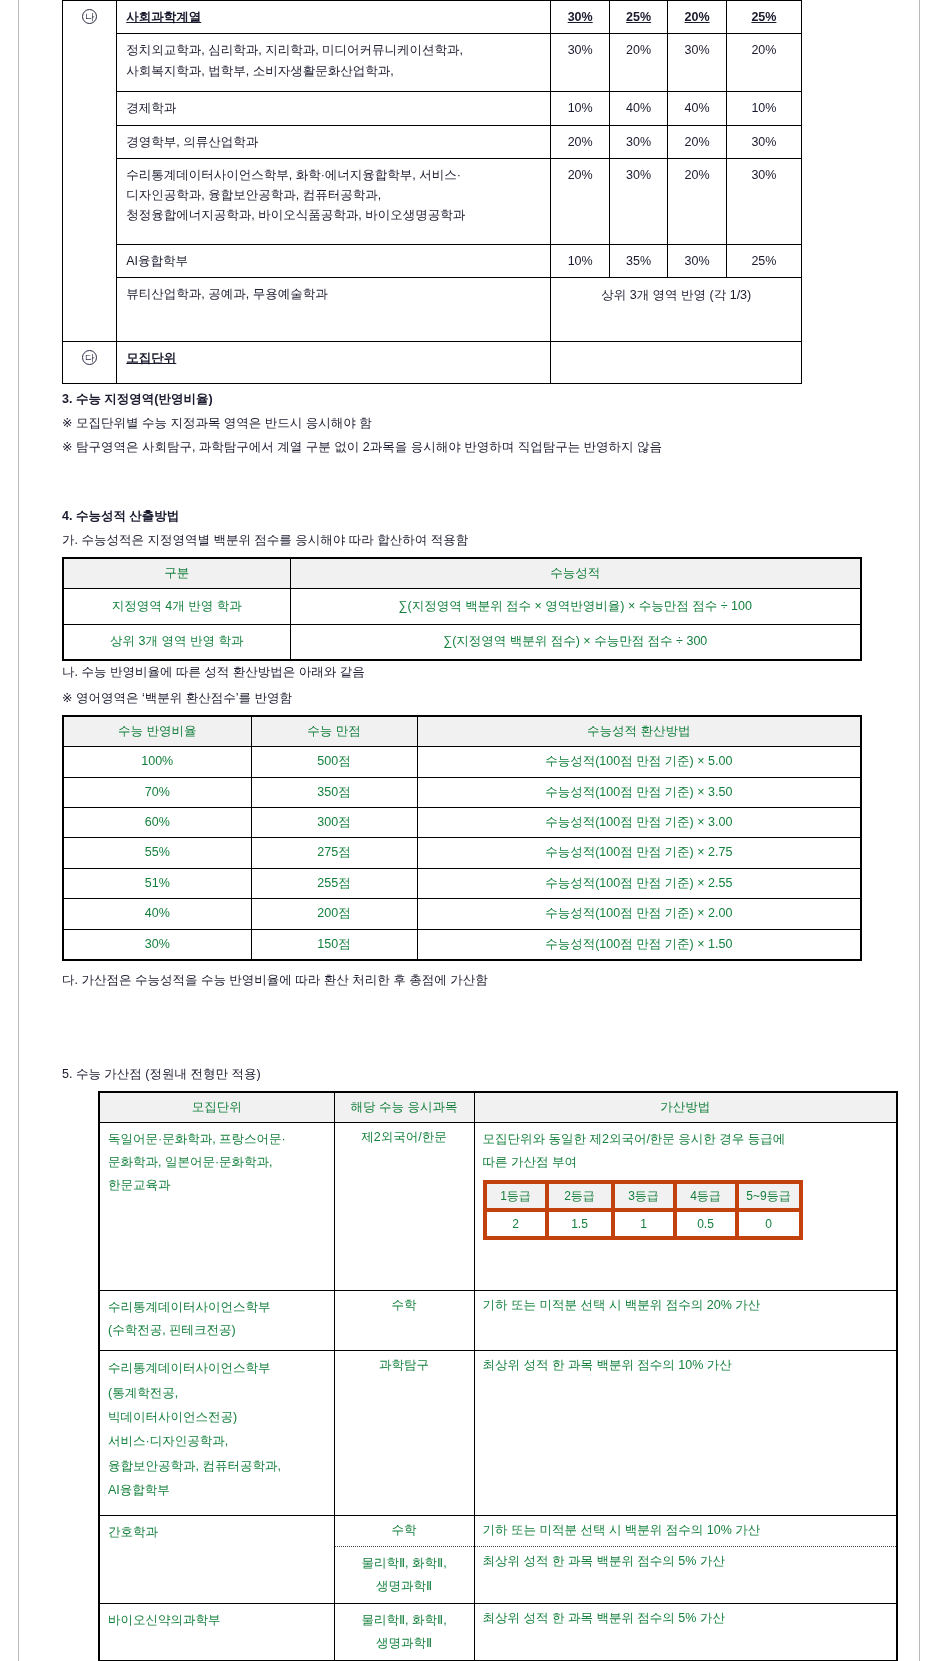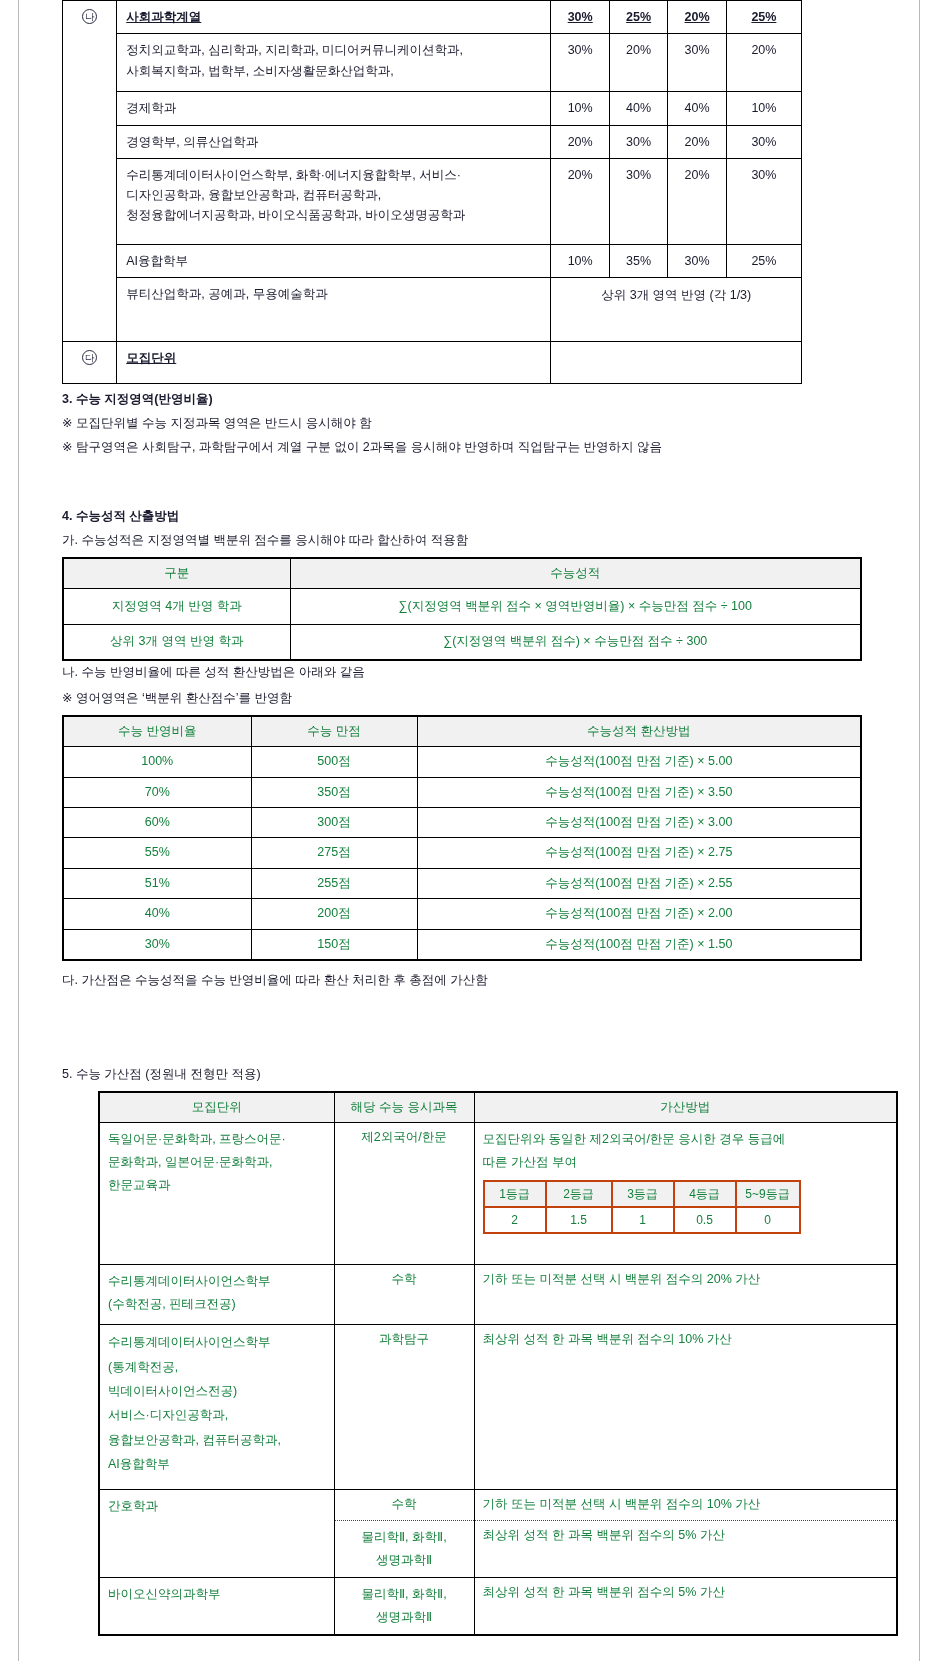--- a/index.html
+++ b/index.html
@@ -99,21 +99,21 @@
 
   
   table.grade {
     border-collapse: collapse;
     table-layout: fixed;
     width: 316px;
     font-size: 12px;
     margin-top: 6px;
   }
   table.grade td {
-    border: 2px solid #c2410c;
+    border: 4px solid #c2410c;
     padding: 3px 2px;
     text-align: center;
     vertical-align: middle;
     line-height: 1.5;
   }
   table.grade td.gh { background: #f1f1f1; }
 
   .dotted-bottom { border-bottom: 1px dotted #444 !important; }
   .dotted-top    { border-top: 1px dotted #444 !important; }
 </style>
@@ -314,21 +314,21 @@
       <thead>
         <tr>
           <th class="hdr">모집단위</th>
           <th class="hdr">해당 수능 응시과목</th>
           <th class="hdr">가산방법</th>
         </tr>
       </thead>
       <tbody>
 
         <tr>
-          <td style="white-space:pre-line; line-height:1.85; height:142px">독일어문·문화학과, 프랑스어문·
+          <td style="white-space:pre-line; line-height:1.85; height:168px">독일어문·문화학과, 프랑스어문·
 문화학과, 일본어문·문화학과,
 한문교육과</td>
           <td class="c" style="">제2외국어/한문</td>
           <td>
             <div style="white-space:pre-line; line-height:1.85">모집단위와 동일한 제2외국어/한문 응시한 경우 등급에
 따른 가산점 부여</div>
             <table class="grade">
               <colgroup>
                   <col style="width:62px">
                   <col style="width:66px">

